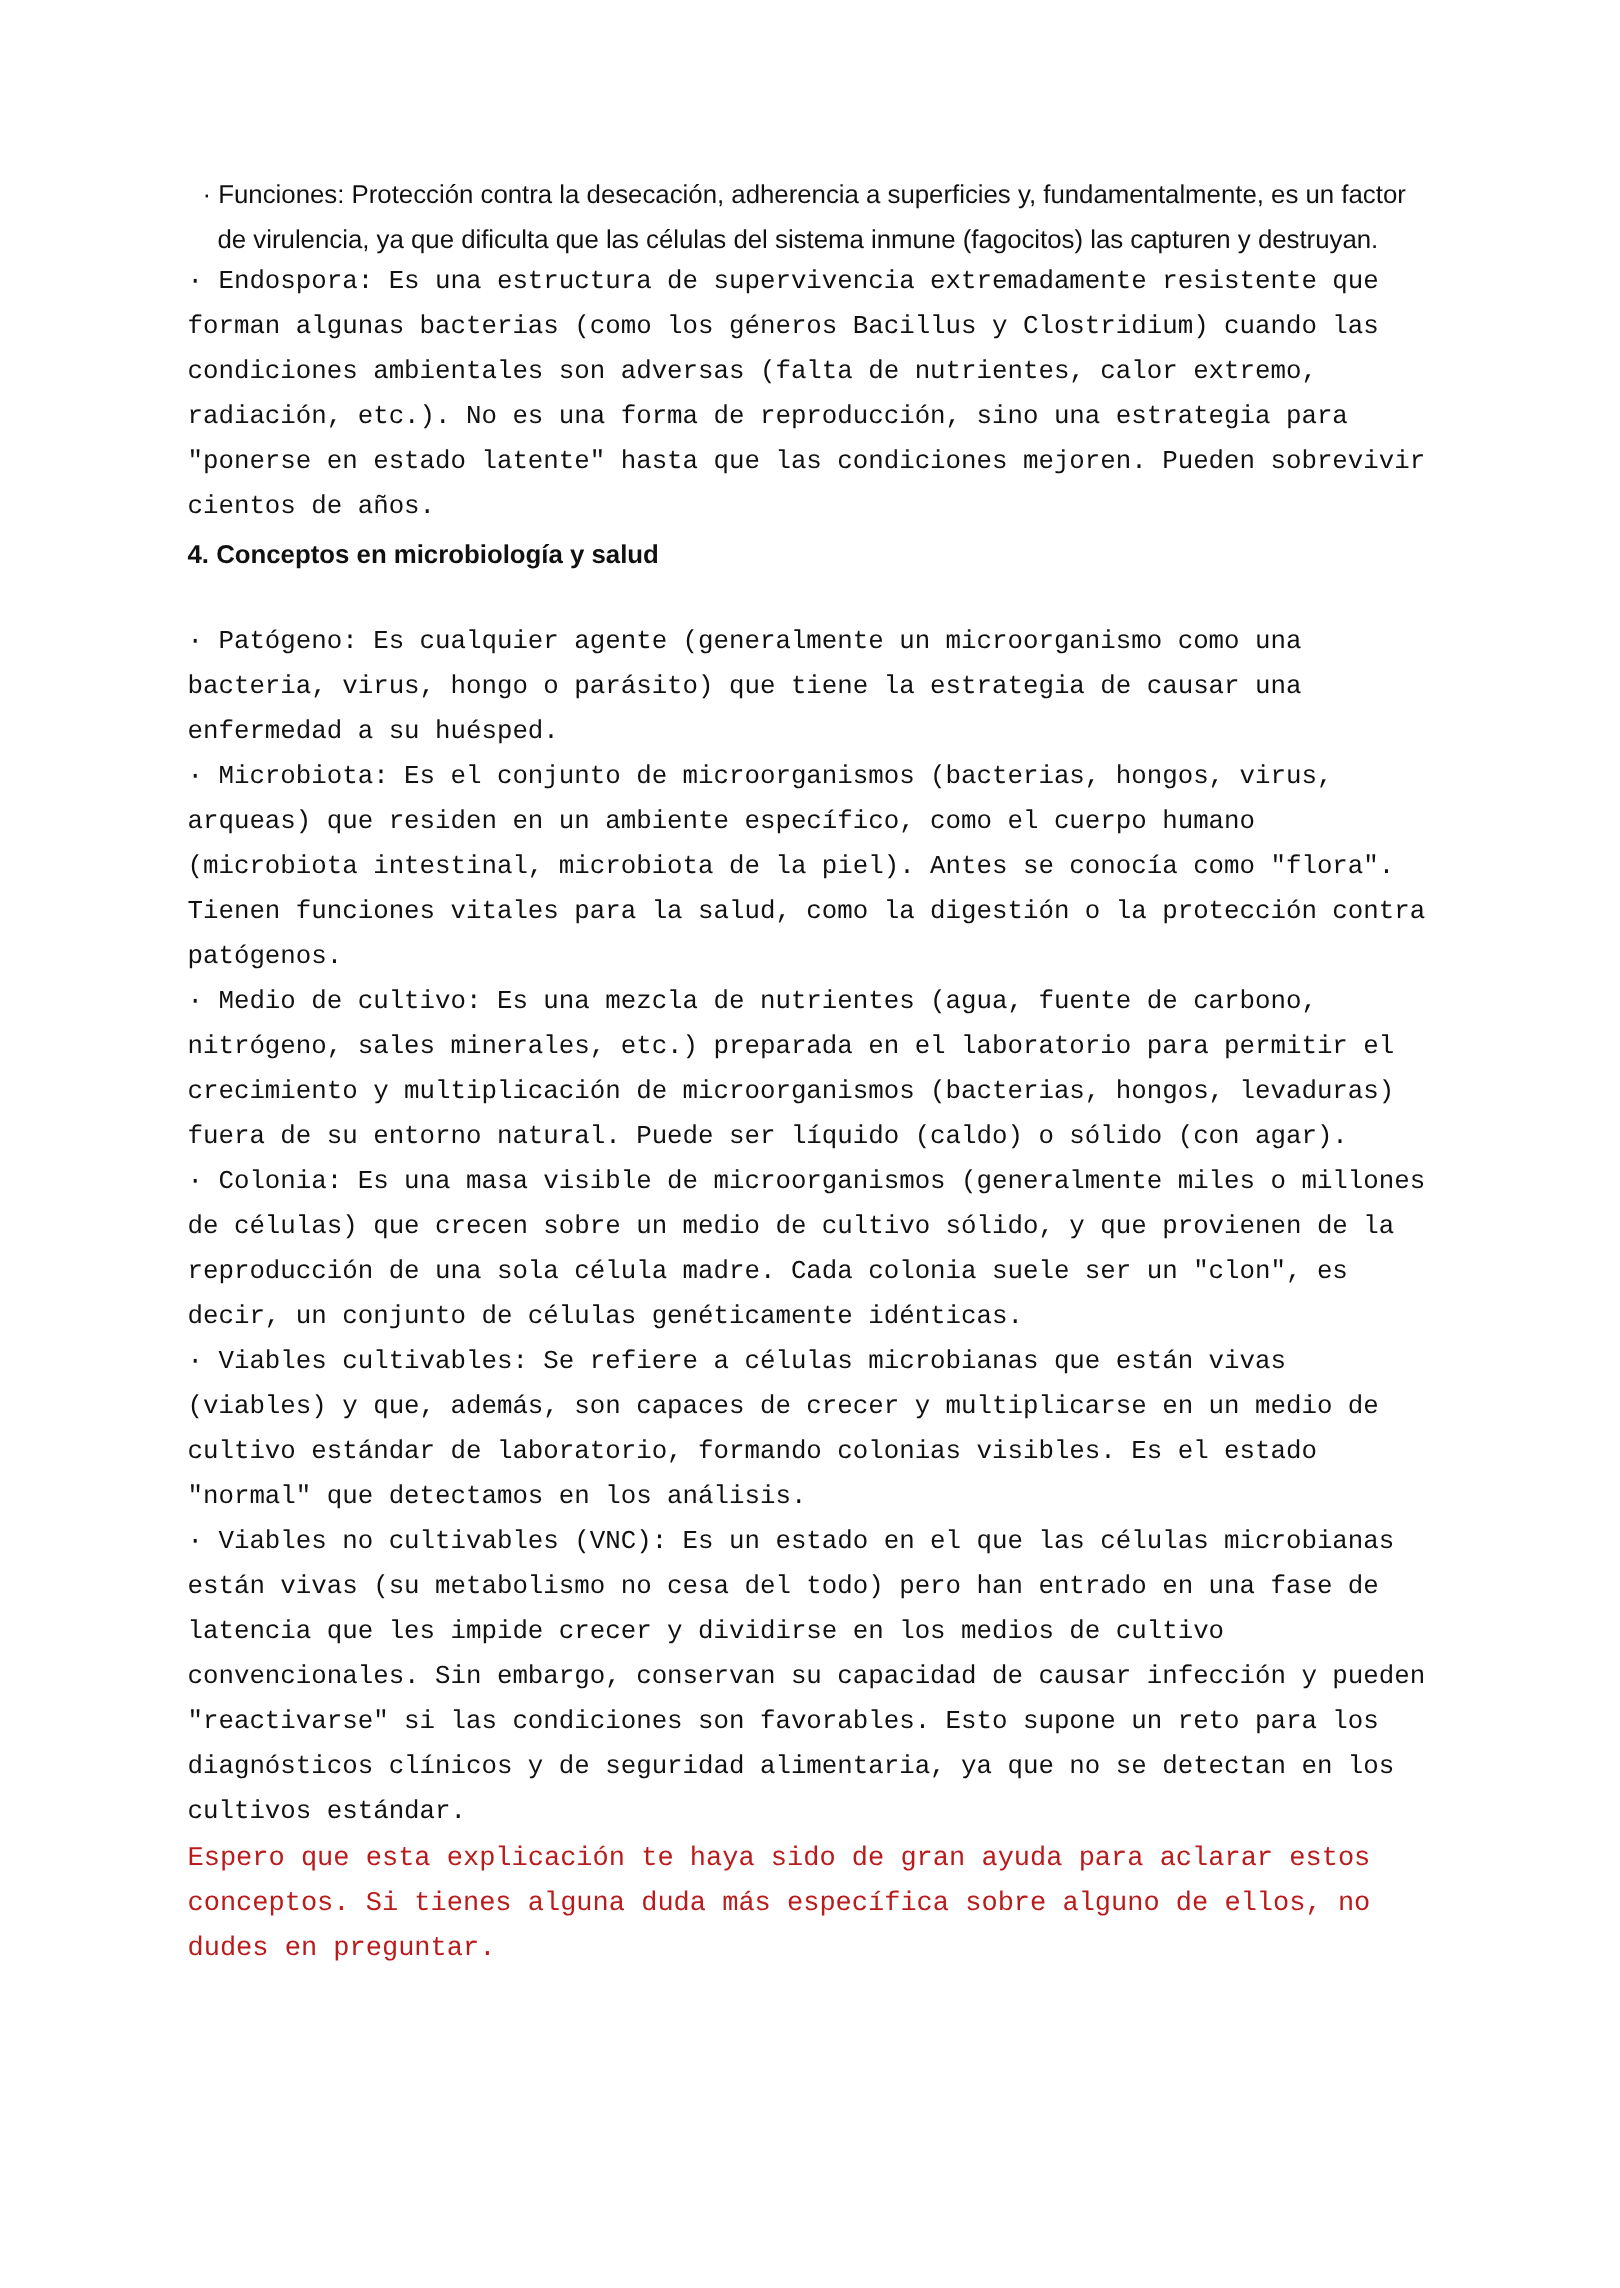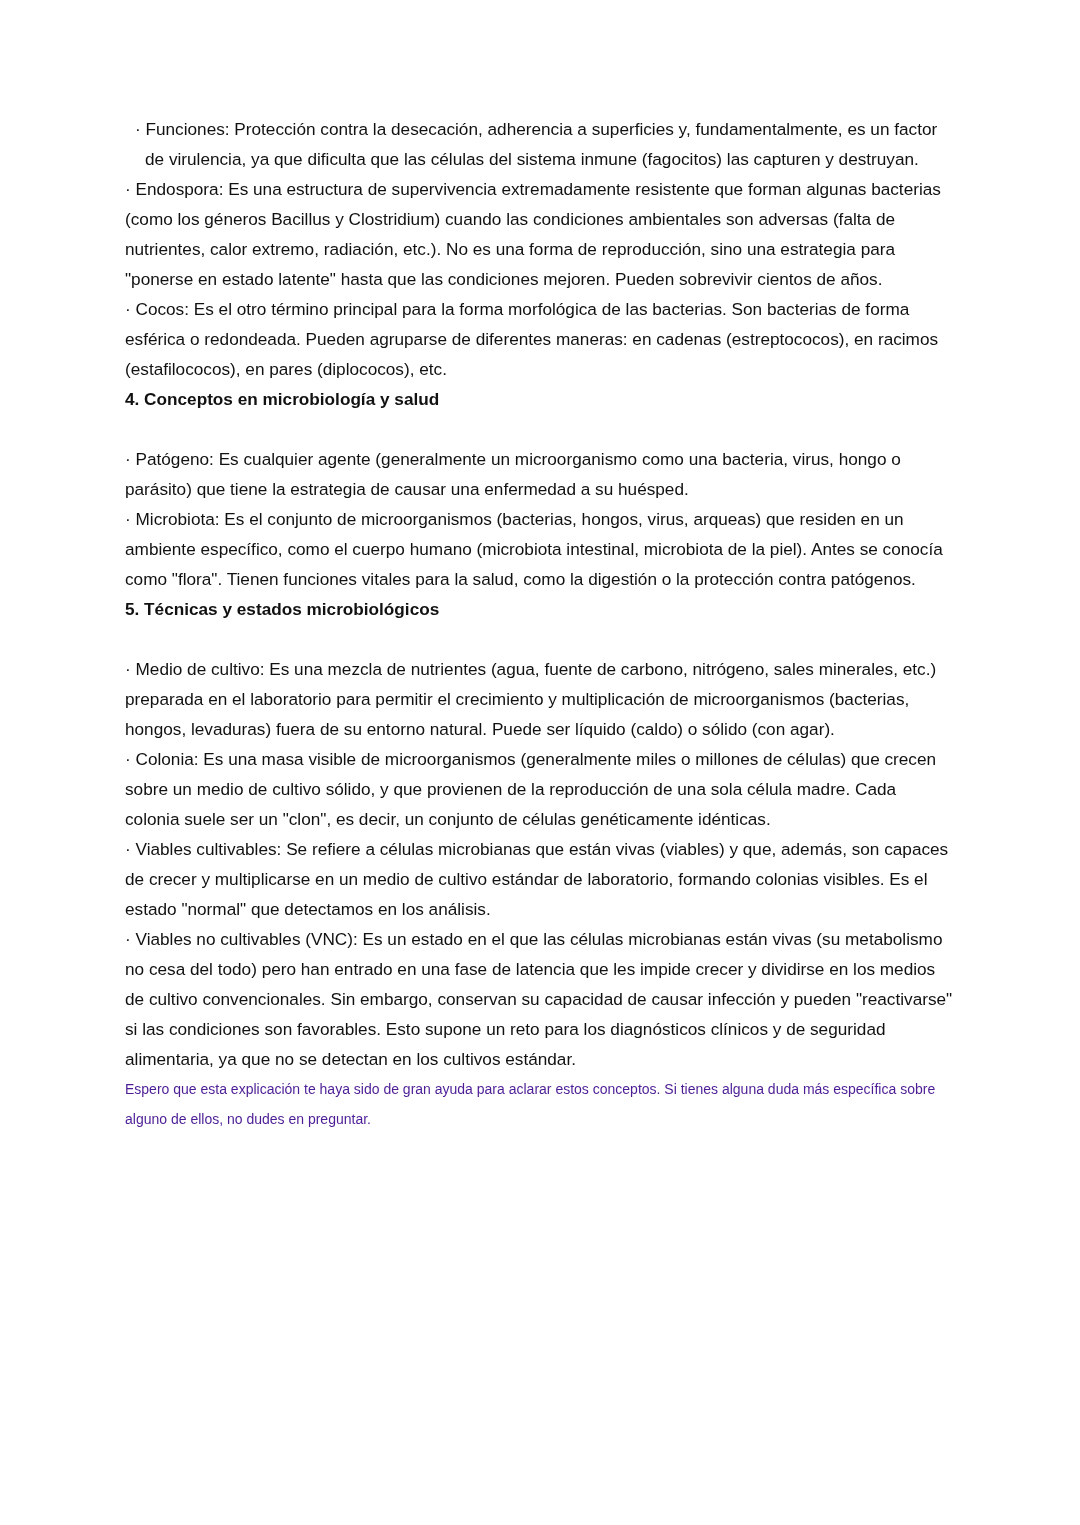--- a/index.html
+++ b/index.html
@@ -20,23 +20,23 @@
     width: 1080px;
     height: 1525px;
     background: #ffffff;
     box-sizing: border-box;
     padding: 114px 130px 0 125px;
   }
   .doc-body {
     width: 828px;
   }
   .para {
-    font-size: 14px;
+    font-size: 18px;
     line-height: 30px;
-    color: #4c1d95;
+    color: #b91c1c;
     margin: 0;
     text-align: left;
     white-space: normal;
   }
   .block {
     margin: 0 0 30px 0;
   }
   .block:last-child {
     margin-bottom: 0;
   }
@@ -53,43 +53,42 @@
     color: #111111;
     margin: 0;
   }
   .indent-sm {
     padding-left: 10px;
     text-indent: -10px;
     margin-left: 10px;
   }
   .flush {
     padding-left: 0;
+    font-family: Liberation Mono, monospace;
   }
 </style>
 </head>
 <body>
 
 <div class="page">
   <div class="doc-body">
 
     <p class="para bullet-line indent-sm block">· Funciones: Protección contra la desecación, adherencia a superficies y, fundamentalmente, es un factor de virulencia, ya que dificulta que las células del sistema inmune (fagocitos) las capturen y destruyan.</p>
 
     <p class="para bullet-line flush block">· Endospora: Es una estructura de supervivencia extremadamente resistente que forman algunas bacterias (como los géneros Bacillus y Clostridium) cuando las condiciones ambientales son adversas (falta de nutrientes, calor extremo, radiación, etc.). No es una forma de reproducción, sino una estrategia para "ponerse en estado latente" hasta que las condiciones mejoren. Pueden sobrevivir cientos de años.</p>
 
 
 
-    <p class="para bullet-line flush block">· Cocos: Es el otro término principal para la forma morfológica de las bacterias. Son bacterias de forma esférica o redondeada. Pueden agruparse de diferentes maneras: en cadenas (estreptococos), en racimos (estafilococos), en pares (diplococos), etc.</p>
 
     <h2 class="heading">4. Conceptos en microbiología y salud</h2>
 
     <p class="para bullet-line flush block">· Patógeno: Es cualquier agente (generalmente un microorganismo como una bacteria, virus, hongo o parásito) que tiene la estrategia de causar una enfermedad a su huésped.</p>
 
     <p class="para bullet-line flush block">· Microbiota: Es el conjunto de microorganismos (bacterias, hongos, virus, arqueas) que residen en un ambiente específico, como el cuerpo humano (microbiota intestinal, microbiota de la piel). Antes se conocía como "flora". Tienen funciones vitales para la salud, como la digestión o la protección contra patógenos.</p>
 
-    <h2 class="heading">5. Técnicas y estados microbiológicos</h2>
 
     <p class="para bullet-line flush block">· Medio de cultivo: Es una mezcla de nutrientes (agua, fuente de carbono, nitrógeno, sales minerales, etc.) preparada en el laboratorio para permitir el crecimiento y multiplicación de microorganismos (bacterias, hongos, levaduras) fuera de su entorno natural. Puede ser líquido (caldo) o sólido (con agar).</p>
 
     <p class="para bullet-line flush block">· Colonia: Es una masa visible de microorganismos (generalmente miles o millones de células) que crecen sobre un medio de cultivo sólido, y que provienen de la reproducción de una sola célula madre. Cada colonia suele ser un "clon", es decir, un conjunto de células genéticamente idénticas.</p>
 
     <p class="para bullet-line flush block">· Viables cultivables: Se refiere a células microbianas que están vivas (viables) y que, además, son capaces de crecer y multiplicarse en un medio de cultivo estándar de laboratorio, formando colonias visibles. Es el estado "normal" que detectamos en los análisis.</p>
 
     <p class="para bullet-line flush block">· Viables no cultivables (VNC): Es un estado en el que las células microbianas están vivas (su metabolismo no cesa del todo) pero han entrado en una fase de latencia que les impide crecer y dividirse en los medios de cultivo convencionales. Sin embargo, conservan su capacidad de causar infección y pueden "reactivarse" si las condiciones son favorables. Esto supone un reto para los diagnósticos clínicos y de seguridad alimentaria, ya que no se detectan en los cultivos estándar.</p>
 
     <p class="para flush block">Espero que esta explicación te haya sido de gran ayuda para aclarar estos conceptos. Si tienes alguna duda más específica sobre alguno de ellos, no dudes en preguntar.</p>

